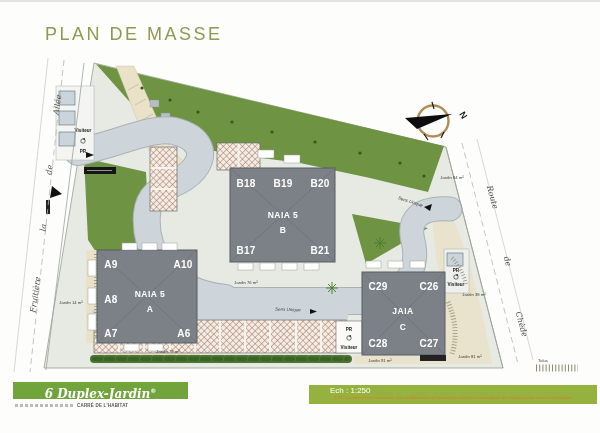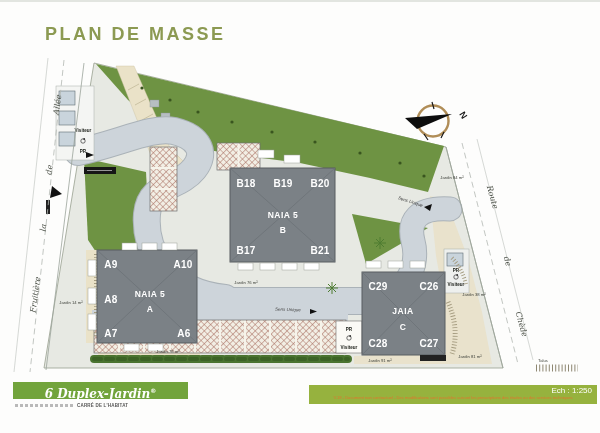--- a/index.html
+++ b/index.html
@@ -1,37 +1,37 @@
 <!DOCTYPE html>
 <html><head>
 <meta charset="utf-8">
 <style>
   html,body{margin:0;padding:0;background:#ffffff;}
   #page{position:relative;width:600px;height:433px;background:#fdfdfc;overflow:hidden;
         font-family:"Liberation Sans",sans-serif;}
   #topline{position:absolute;top:0;left:0;width:100%;height:2px;background:#e2e5e0;}
   #title{position:absolute;left:45px;top:24px;font-size:18px;letter-spacing:2.5px;
-         color:#8c9a52;font-weight:700;}
+         color:#8c9a52;font-weight:400;}
   svg text{font-family:"Liberation Sans",sans-serif;}
   .street-name{font-family:"DejaVu Serif",serif;font-style:italic;fill:#4a4f46;font-size:8px;}
   .unit{fill:#ffffff;font-weight:bold;font-size:10px;text-anchor:middle;letter-spacing:.3px;}
   .bname{fill:#ffffff;font-weight:bold;font-size:8.5px;text-anchor:middle;letter-spacing:.5px;}
   .tiny{fill:#3d4039;font-size:4.2px;text-anchor:middle;}
   .tinyb{fill:#22251f;font-size:4.6px;font-weight:bold;text-anchor:middle;}
   .sens{fill:#444;font-size:4.5px;font-style:italic;text-anchor:middle;}
   #banner{position:absolute;left:13px;top:382px;width:175px;height:17px;background:#72a43c;
           color:#fff;text-align:center;line-height:17px;
           font-family:"DejaVu Serif",serif;font-style:italic;font-weight:bold;font-size:12px;}
   #banner sup{font-size:6px;}
   #brandline{position:absolute;left:15px;top:403px;display:flex;align-items:center;gap:4px;}
   #brand-smudge{width:58px;height:3px;
      background:repeating-linear-gradient(90deg,#b9b9b9 0 3px,transparent 3px 5px);}
   #brand-text{font-size:4.5px;font-weight:bold;color:#555;letter-spacing:.2px;}
   #scalebar{position:absolute;left:309px;top:385px;width:288px;height:19px;background:#96b23e;}
-  #scale-text{text-align:right;padding:1px 5px 0 0;color:#fff;font-size:8px;margin-left:21px;}
+  #scale-text{padding:1px 5px 0 0;color:#fff;font-size:8px;margin-left:21px;}
   #disclaimer{text-align:center;color:#e0762e;font-size:4.1px;white-space:nowrap;overflow:hidden;}
 </style>
 </head>
 <body>
 
 <div id="page">
   <div id="topline"></div>
   <div id="title">PLAN DE MASSE</div>
 
   <svg width="600" height="433" viewBox="0 0 600 433">

